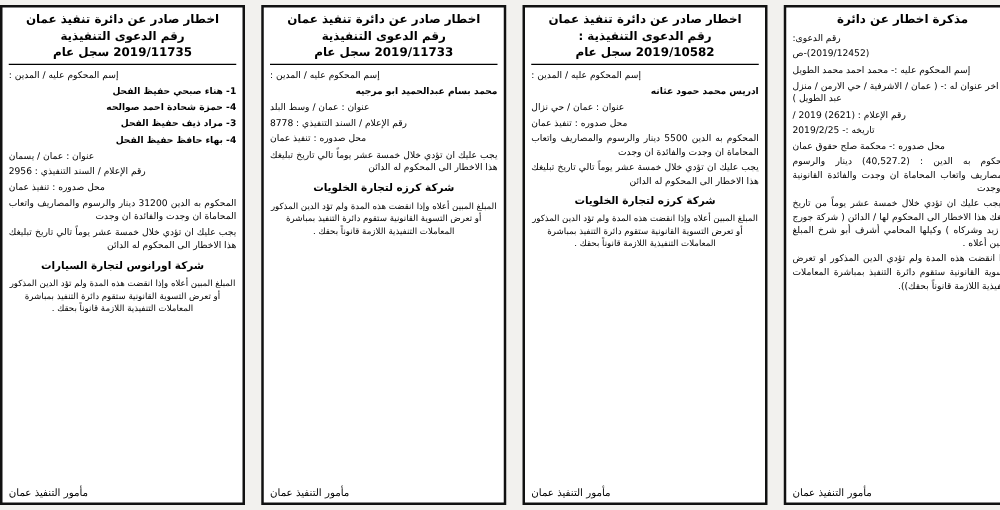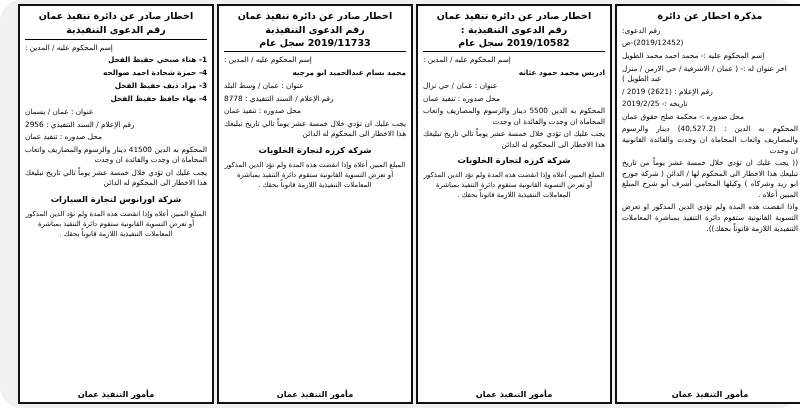--- a/index.html
+++ b/index.html
@@ -13,23 +13,22 @@
     font-family: "DejaVu Sans", sans-serif;
     overflow: hidden;
   }
   .page {
     width: 800px;
     height: 408px;
     box-sizing: border-box;
     background: #f2f1ee;
     display: flex;
     flex-direction: row-reverse;
-    padding: 4px 18px;
-    gap: 3px;
-    border-radius: 21px;
+    padding: 4px 0;
+    gap: 13px;
   }
   .notice {
     box-sizing: border-box;
     background: #ffffff;
     border: 2px solid #111111;
     padding: 4px 5px 3px 5px;
     display: flex;
     flex-direction: column;
     direction: rtl;
     text-align: center;
@@ -81,45 +80,46 @@
   }
   .small {
     font-size: 6.9px;
     line-height: 1.45;
     text-align: center;
     color: #000;
   }
   .footer {
     margin-top: auto;
     font-size: 8.2px;
-    font-weight: bold;
-    text-align: center;
+    font-weight: normal;
+    text-align: left;
     padding-top: 3px;
   }
   .spacer { flex: 1 1 auto; }
   .tiny-gap { height: 2px; }
 </style>
 </head>
 <body>
 
 <div class="page">
 
   <div class="notice w1">
     <div class="hdr">اخطار صادر عن دائرة تنفيذ عمان</div>
     <div class="hdr-line2">رقم الدعوى التنفيذية</div>
+    <div class="hdr-line2">2019/11735 سجل عام</div>
     <div class="hdr-rule"></div>
     <div class="blk">إسم المحكوم عليه / المدين :</div>
     <div class="names">1- هناء صبحي حفيظ الفحل</div>
     <div class="names">4- حمزة شحادة احمد صوالحه</div>
     <div class="names">3- مراد ذيف حفيظ الفحل</div>
     <div class="names">4- بهاء حافظ حفيظ الفحل</div>
     <div class="blk">عنوان : عمان / يسمان</div>
     <div class="blk">رقم الإعلام / السند التنفيذي : 2956</div>
     <div class="blk">محل صدوره : تنفيذ عمان</div>
-    <div class="blk just">المحكوم به الدين 41500 دينار والرسوم والمصاريف واتعاب المحاماة ان وجدت والفائدة ان وجدت</div>
+    <div class="blk just">المحكوم به الدين 31200 دينار والرسوم والمصاريف واتعاب المحاماة ان وجدت والفائدة ان وجدت</div>
     <div class="blk just">يجب عليك ان تؤدي خلال خمسة عشر يوماً تالي تاريخ تبليغك هذا الاخطار الى المحكوم له الدائن</div>
     <div class="mid-bold">شركة اورانوس لتجارة السيارات</div>
     <div class="small">المبلغ المبين أعلاه وإذا انقضت هذه المدة ولم تؤد الدين المذكور أو تعرض التسوية القانونية ستقوم دائرة التنفيذ بمباشرة المعاملات التنفيذية اللازمة قانوناً بحقك .</div>
     <div class="spacer"></div>
     <div class="footer">مأمور التنفيذ عمان</div>
   </div>
 
   <div class="notice w2">
     <div class="hdr">اخطار صادر عن دائرة تنفيذ عمان</div>
     <div class="hdr-line2">رقم الدعوى التنفيذية</div>

